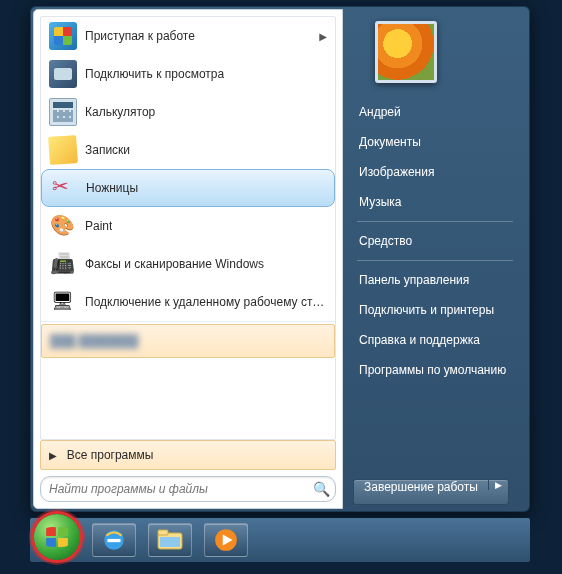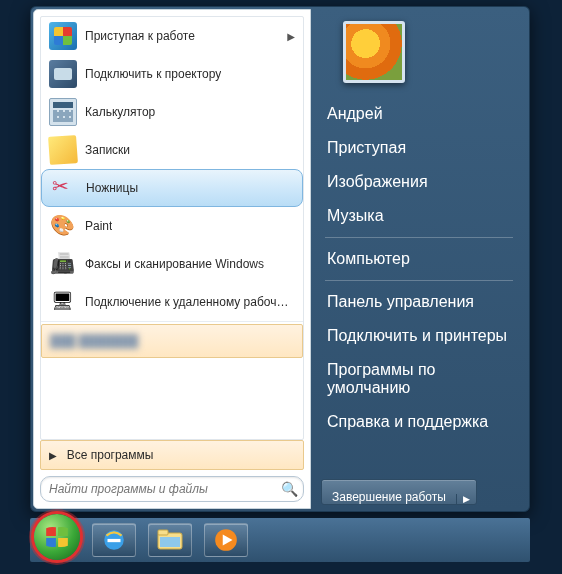--- a/index.html
+++ b/index.html
@@ -1,40 +1,40 @@
 <!DOCTYPE html>
 <html><head>
 <meta charset="utf-8">
 <style>
 *{margin:0;padding:0;box-sizing:border-box;font-family:"Segoe UI",Tahoma,sans-serif;font-size:12px}
 body{width:562px;height:574px;background:#0d2238;position:relative;overflow:hidden}
 .startmenu{position:absolute;left:30px;top:6px;width:500px;height:506px;background:linear-gradient(180deg,#3b5f7f 0%,#2f4f6c 100%);border-radius:6px;display:flex;box-shadow:0 4px 18px rgba(0,0,0,.6);border:1px solid #1d3a53}
-.left-panel{width:278px;background:#fff;border-radius:5px 0 0 5px;margin:2px;display:flex;flex-direction:column;border:1px solid #c8d4dc}
+.left-panel{width:310px;background:#fff;border-radius:5px 0 0 5px;margin:2px;display:flex;flex-direction:column;border:1px solid #c8d4dc}
 .prog-list{flex:1;overflow:hidden;border:1px solid #e0e6ec;margin:6px 6px 0 6px;border-radius:2px}
 .prog-item{display:flex;align-items:center;height:38px;padding:0 8px;cursor:pointer;position:relative}
 .prog-item.hovered{background:linear-gradient(180deg,#e8f4fc 0%,#cfe8fa 50%,#b9ddf6 100%);border:1px solid #7fb6e0;border-radius:8px}
 .prog-item .ic{width:28px;height:28px;margin-right:8px;flex-shrink:0}
 .prog-item .lbl{color:#2b2b2b;white-space:nowrap;overflow:hidden;text-overflow:ellipsis}
 .prog-item .arrow{margin-left:auto;color:#555;font-size:10px}
 .separator-bottom{border-top:1px solid #e8edf2}
 .obscured{background:linear-gradient(180deg,#fff2e0,#ffe7c2);border:1px solid #e9c98d;border-radius:2px;height:34px;margin:2px 0;display:flex;align-items:center;padding:0 8px}
 .obscured .blur{filter:blur(3px);color:#8a9bb0;font-weight:bold}
 .allprogs{background:linear-gradient(180deg,#fff2e0,#ffe7c2);border:1px solid #e9c98d;border-radius:2px;height:30px;display:flex;align-items:center;padding:0 8px;margin:0 6px}
 .allprogs .tri{margin-right:10px;font-size:10px;color:#333}
 .allprogs .lbl{color:#2b2b2b}
 .search-wrap{margin:6px;display:flex;align-items:center;border:1px solid #b8c7d4;border-radius:10px;height:26px;background:#fff;box-shadow:inset 0 1px 2px rgba(0,0,0,.1)}
 .search-wrap input{flex:1;border:none;outline:none;padding:0 8px;font-style:italic;color:#888;background:transparent}
 .search-wrap .sicon{width:26px;text-align:center;color:#5a7fa0;font-size:14px}
 .right-panel{flex:1;display:flex;flex-direction:column;padding:6px 6px 6px 2px;color:#fff}
 .userpic{width:62px;height:62px;background:radial-gradient(circle at 35% 35%,#ffcf3a 0 28%,#f08a1f 28% 48%,#e06b0f 48% 70%,#7a9f3d 70% 100%);border:3px solid #d6e3ef;border-radius:3px;margin:8px 0 14px 28px;box-shadow:0 2px 6px rgba(0,0,0,.5)}
 .right-list{display:flex;flex-direction:column}
-.r-item{padding:8px 12px;cursor:pointer;color:#fff;font-size:16px}
+.r-item{padding:8px 12px;cursor:pointer;color:#fff;font-size:12px}
 .r-sep{border-top:1px solid rgba(255,255,255,.25);margin:4px 10px}
 .shutdown-row{margin-top:auto;display:flex;align-items:center}
-.shutdown{display:flex;align-items:flex-end;background:linear-gradient(180deg,#63809a,#45637e);border:1px solid #2d4a63;border-radius:3px;height:26px;margin-left:6px;box-shadow:inset 0 1px 0 rgba(255,255,255,.2)}
+.shutdown{display:flex;align-items:flex-start;background:linear-gradient(180deg,#63809a,#45637e);border:1px solid #2d4a63;border-radius:3px;height:26px;margin-left:6px;box-shadow:inset 0 1px 0 rgba(255,255,255,.2)}
 .shutdown .slabel{padding:0 10px;color:#fff}
 .shutdown .sarrow{border-left:1px solid #2d4a63;padding:0 6px;color:#fff;font-size:9px}
 .taskbar{position:absolute;left:30px;bottom:12px;height:44px;width:500px;display:flex;align-items:center;gap:12px;padding-left:4px;background:linear-gradient(180deg,#4a7296,#2f516f);border-radius:2px}
 .start-btn{width:46px;height:46px;border-radius:50%;background:radial-gradient(circle at 35% 30%,#a7e780,#3ba838 55%,#14651a 100%);display:flex;align-items:center;justify-content:center;box-shadow:0 0 0 3px #e03030,0 0 0 5px rgba(224,48,48,.4);position:relative;margin-top:-6px}
 .start-btn svg{width:26px;height:26px}
 .tb-icon{width:44px;height:34px;border:1px solid rgba(255,255,255,.3);border-radius:3px;display:flex;align-items:center;justify-content:center;background:linear-gradient(180deg,rgba(255,255,255,.15),rgba(0,0,0,.1));box-shadow:inset 0 1px 0 rgba(255,255,255,.3)}
 
 .ic-flag{background:linear-gradient(135deg,#4fb4e8,#1a6fb0);border-radius:3px;position:relative}
 .ic-flag::after{content:"";position:absolute;inset:5px;background:conic-gradient(#e63c2e 0 25%,#6fbf3f 0 50%,#2e7cd6 0 75%,#f4c430 0 100%);border-radius:2px}
 .ic-proj{background:linear-gradient(135deg,#5a7da0,#2d4a68);border-radius:3px}
@@ -62,21 +62,21 @@
   <div class="left-panel">
     <div class="prog-list">
 
       <div class="prog-item">
         <div class="ic ic-flag"></div>
         <span class="lbl">Приступая к работе</span>
         <span class="arrow">▶</span>
       </div>
       <div class="prog-item">
         <div class="ic ic-proj"></div>
-        <span class="lbl">Подключить к проектору</span>
+        <span class="lbl">Подключить к просмотра</span>
       </div>
       <div class="prog-item">
         <div class="ic ic-calc"></div>
         <span class="lbl">Калькулятор</span>
       </div>
       <div class="prog-item">
         <div class="ic ic-notes"></div>
         <span class="lbl">Записки</span>
       </div>
       <div class="prog-item hovered">
@@ -111,30 +111,30 @@
     <div class="search-wrap">
       <input type="text" placeholder="Найти программы и файлы" style="">
       <span class="sicon">🔍</span>
     </div>
   </div>
 
   <div class="right-panel">
     <div class="userpic"></div>
     <div class="right-list">
       <div class="r-item">Андрей</div>
-      <div class="r-item">Приступая</div>
+      <div class="r-item">Документы</div>
       <div class="r-item">Изображения</div>
       <div class="r-item">Музыка</div>
       <div class="r-sep"></div>
-      <div class="r-item">Компьютер</div>
+      <div class="r-item">Средство</div>
       <div class="r-sep"></div>
       <div class="r-item">Панель управления</div>
       <div class="r-item">Подключить и принтеры</div>
+      <div class="r-item">Справка и поддержка</div>
       <div class="r-item">Программы по умолчанию</div>
-      <div class="r-item">Справка и поддержка</div>
     </div>
     <div class="shutdown-row">
       <div class="shutdown">
         <span class="slabel">Завершение работы</span>
         <span class="sarrow">▶</span>
       </div>
     </div>
   </div>
 </div>
 

